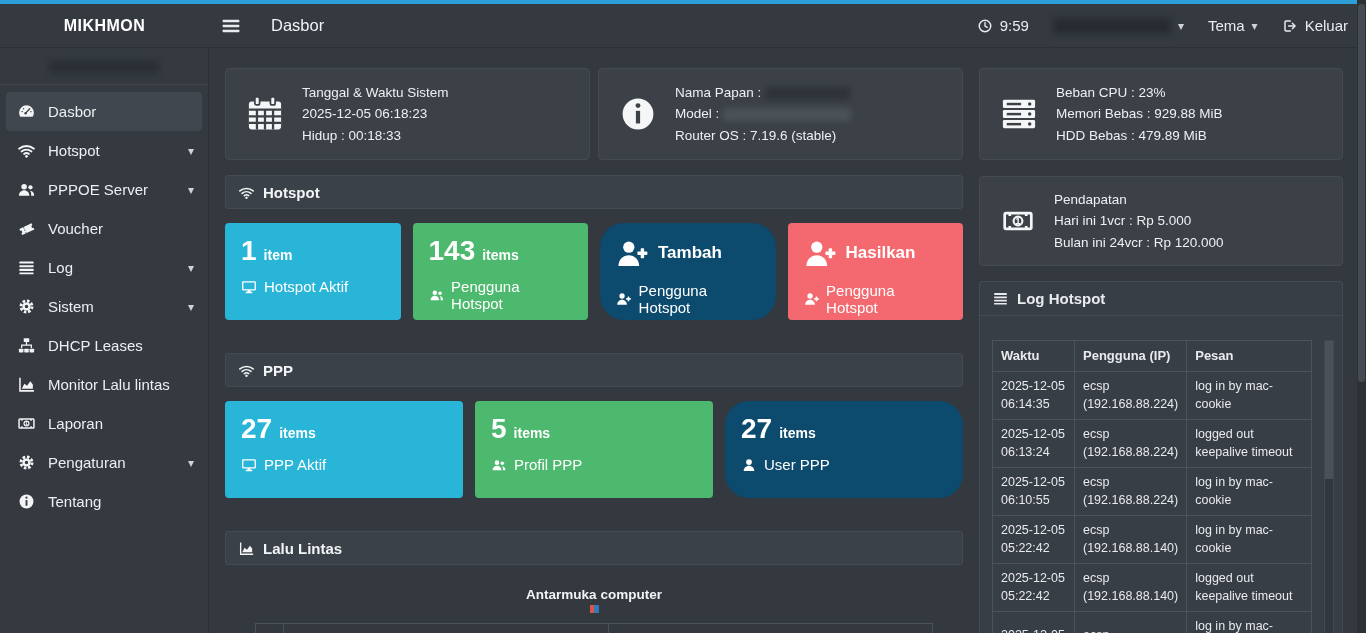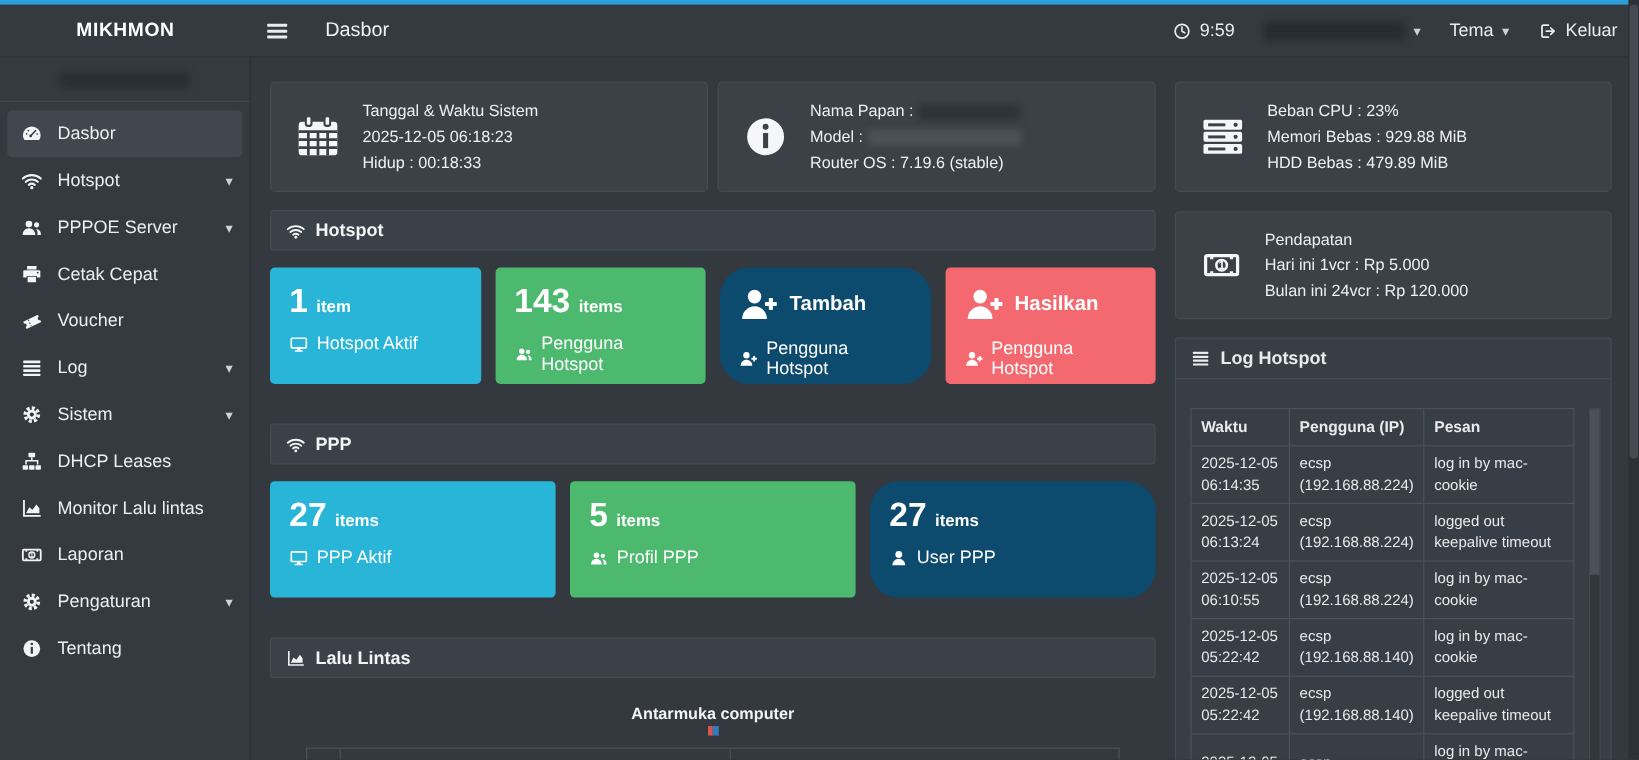--- a/index.html
+++ b/index.html
@@ -285,28 +285,20 @@
               <svg viewBox="0 0 24 24">
                 <use href="#ic-users"></use>
               </svg>
             </span>
           <span>PPPOE Server</span>
           <span class="caret">▾</span>
         </div>
         <div class="side-item">
           <span class="icon s-icon">
               <svg viewBox="0 0 24 24">
-                <use href="#ic-printer"></use>
-              </svg>
-            </span>
-          <span>Cetak Cepat</span>
-        </div>
-        <div class="side-item">
-          <span class="icon s-icon">
-              <svg viewBox="0 0 24 24">
                 <use href="#ic-ticket"></use>
               </svg>
             </span>
           <span>Voucher</span>
         </div>
         <div class="side-item">
           <span class="icon s-icon">
               <svg viewBox="0 0 24 24">
                 <use href="#ic-list"></use>
               </svg>

